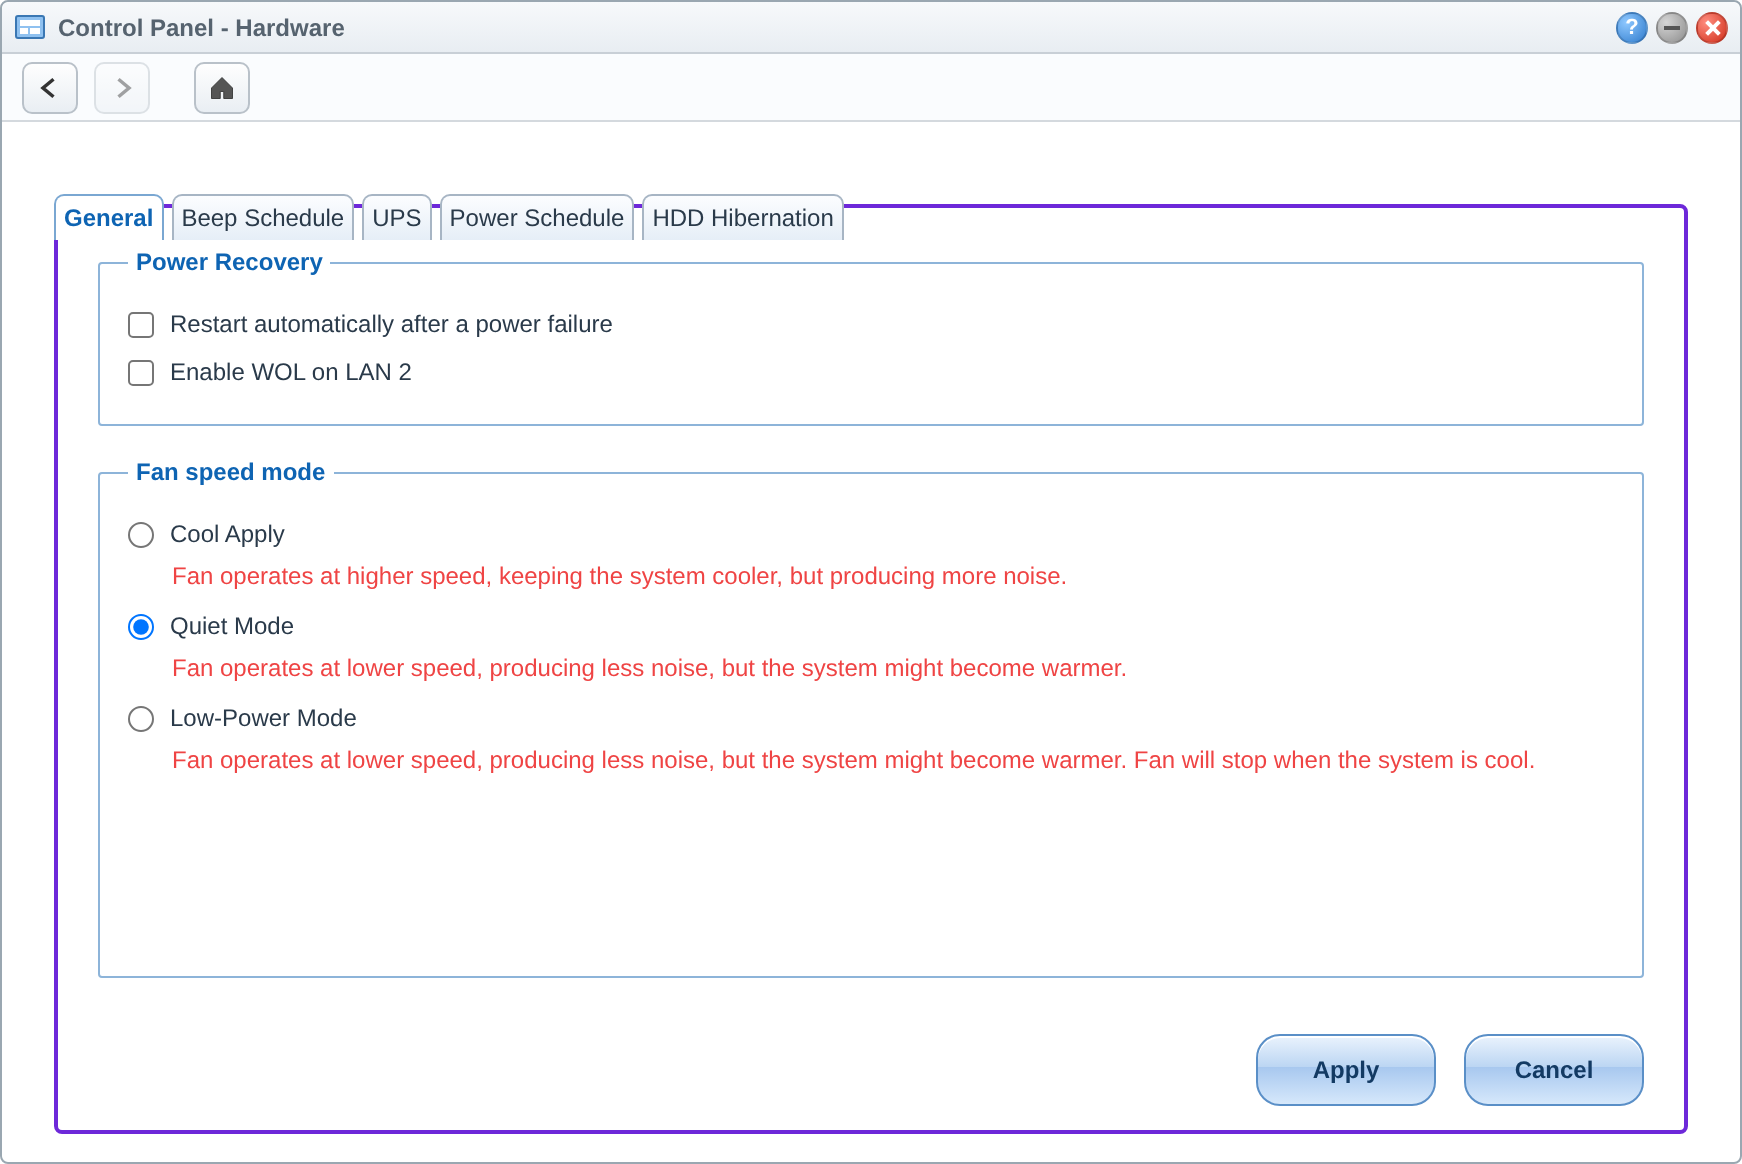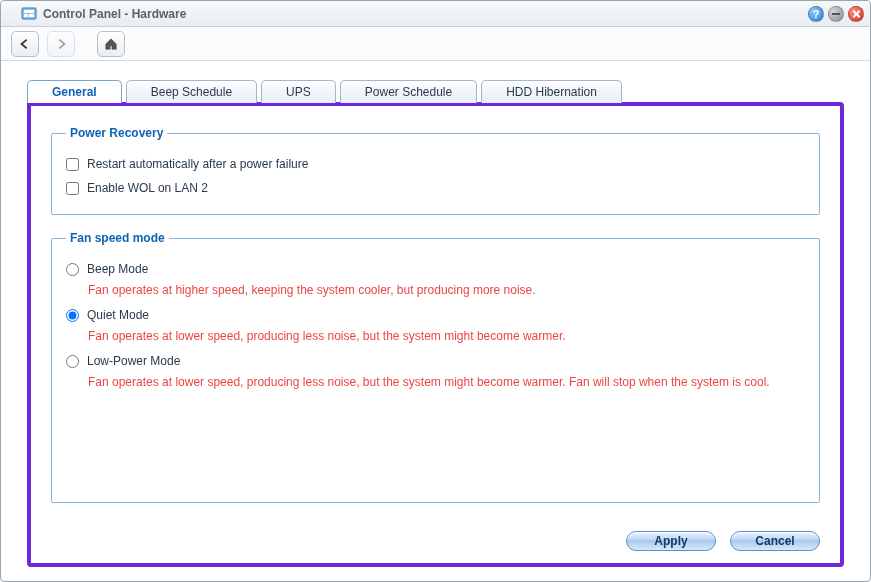--- a/index.html
+++ b/index.html
@@ -1,53 +1,53 @@
 <!DOCTYPE html>
 <html><head>
 <meta charset="utf-8">
 <style>
   * { box-sizing: border-box; }
   html, body { margin: 0; padding: 0; font-family: Verdana, Arial, sans-serif; font-size: 12px; color: #333; }
   body { background: #fff; width: 871px; height: 582px; overflow: hidden; }
 
   .window { width: 871px; height: 582px; border: 1px solid #9aa7b1; border-radius: 4px; background: #fff; display: flex; flex-direction: column; }
-  .titlebar { height: 26px; background: linear-gradient(#f7f9fb, #e8edf2); border-bottom: 1px solid #c8cfd6; border-radius: 4px 4px 0 0; display: flex; align-items: center; padding: 0 6px 0 20px; }
+  .titlebar { height: 26px; background: linear-gradient(#f7f9fb, #e8edf2); border-bottom: 1px solid #c8cfd6; border-radius: 4px 4px 0 0; display: flex; align-items: center; padding: 0 6px 0 6px; }
   .titlebar .app-icon { width: 16px; height: 16px; margin-right: 6px; }
   .titlebar .title { font-weight: bold; color: #56636f; flex: 1; }
   .titlebar .win-btn { width: 16px; height: 16px; border-radius: 50%; margin-left: 4px; border: 1px solid rgba(0,0,0,.15); display: inline-flex; align-items: center; justify-content: center; cursor: pointer; }
   .titlebar .help-btn { background: radial-gradient(circle at 30% 30%, #8fc8ff, #2f7bcc); color: #fff; font-weight: bold; font-size: 11px; }
   .titlebar .min-btn { background: radial-gradient(circle at 30% 30%, #d5d5d5, #8d8d8d); position: relative; }
   .titlebar .min-btn::after { content:""; position:absolute; width:8px; height:2px; background:#555; }
   .titlebar .close-btn { background: radial-gradient(circle at 30% 30%, #ff8d7f, #d02e1a); position: relative; }
   .titlebar .close-btn::before, .titlebar .close-btn::after { content:""; position:absolute; width:9px; height:2px; background:#fff; }
   .titlebar .close-btn::before { transform: rotate(45deg); }
   .titlebar .close-btn::after { transform: rotate(-45deg); }
 
   .toolbar { height: 34px; border-bottom: 1px solid #d4d9de; background: #fafcfe; display: flex; align-items: center; gap: 8px; padding: 0 10px; }
   .tool-btn { width: 28px; height: 26px; border: 1px solid #b9c1c9; border-radius: 5px; background: linear-gradient(#fefefe,#e9eef3); display:flex; align-items:center; justify-content:center; cursor:pointer; }
   .tool-btn.disabled { opacity:.45; cursor:default; }
   .tool-btn svg { width: 14px; height: 14px; }
 
   .content { flex:1; padding: 18px 26px 14px 26px; display:flex; flex-direction:column; }
 
   .tabs { display:flex; gap:4px; position:relative; z-index:2; }
-  .tab { border:1px solid #a7b5c4; border-bottom:none; border-radius:5px 5px 0 0; background: linear-gradient(#fcfdff,#e6eef7); padding: 4px 24px; color:#2a3a4a; cursor:pointer; position:relative; top:1px; }
+  .tab { border:1px solid #a7b5c4; border-bottom:none; border-radius:5px 5px 0 0; background: linear-gradient(#fcfdff,#e6eef7); padding: 4px 4px; color:#2a3a4a; cursor:pointer; position:relative; top:18px; }
   .tab.active { background:#fff; color:#0e64b3; font-weight:bold; border-color:#7aa7d2; box-shadow: 0 -1px 0 #fff inset; z-index:3; }
 
-  .panel { border:4px solid #6d28d9; background:#fff; border-radius:0 4px 4px 4px; flex:1; padding:20px 20px 12px 20px; position:relative; top:0; display:flex; flex-direction:column; }
+  .panel { border:2px solid #6d28d9; background:#fff; border-radius:0 4px 4px 4px; flex:1; padding:20px 20px 12px 20px; position:relative; top:0; display:flex; flex-direction:column; }
 
   fieldset.group { border:1px solid #8db4d9; border-radius:2px; margin:0 0 16px 0; padding:12px 14px 14px 14px; }
   fieldset.group > legend { color:#0e64b3; font-weight:bold; padding:0 4px; }
 
   .opt-row { display:flex; align-items:flex-start; gap:8px; padding:5px 0; color:#2a3a4a; }
   .opt-row input[type=checkbox], .opt-row input[type=radio] { margin:1px 0 0 0; }
   .opt-desc { margin: 2px 0 6px 22px; color:#ef4444; }
 
   .button-row { margin-top:auto; display:flex; justify-content:flex-end; gap:14px; padding-top:12px; }
-  .btn { min-width:90px; height:20px; border:1px solid #5a8fc7; border-radius:12px; background: linear-gradient(#eaf3fd,#bcd6f3 45%,#a8c8ef 46%,#d6e8fb); color:#133a63; font-weight:bold; font-size:12px; cursor:pointer; box-shadow: inset 0 1px 0 #fff; }
+  .btn { min-width:90px; height:36px; border:1px solid #5a8fc7; border-radius:12px; background: linear-gradient(#eaf3fd,#bcd6f3 45%,#a8c8ef 46%,#d6e8fb); color:#133a63; font-weight:bold; font-size:12px; cursor:pointer; box-shadow: inset 0 1px 0 #fff; }
 </style>
 </head>
 <body>
 
 <div class="window">
 
   <div class="titlebar">
     <span class="app-icon">
       <svg viewBox="0 0 16 16">
           <rect x="1" y="2" width="14" height="11" rx="1" fill="#8fc1f0" stroke="#3a77b3"></rect>
@@ -104,21 +104,21 @@
           <input type="checkbox" id="cb-wol2" style="">
           <span>Enable WOL on LAN 2</span>
         </label>
       </fieldset>
 
       <fieldset class="group" style="flex:1;">
         <legend>Fan speed mode</legend>
 
         <label class="opt-row">
           <input type="radio" name="fan" id="rb-cool" value="cool" style="">
-          <span>Beep Mode</span>
+          <span>Cool Apply</span>
         </label>
         <div class="opt-desc">Fan operates at higher speed, keeping the system cooler, but producing more noise.</div>
 
         <label class="opt-row">
           <input type="radio" name="fan" id="rb-quiet" value="quiet" checked="" style="">
           <span>Quiet Mode</span>
         </label>
         <div class="opt-desc">Fan operates at lower speed, producing less noise, but the system might become warmer.</div>
 
         <label class="opt-row">

